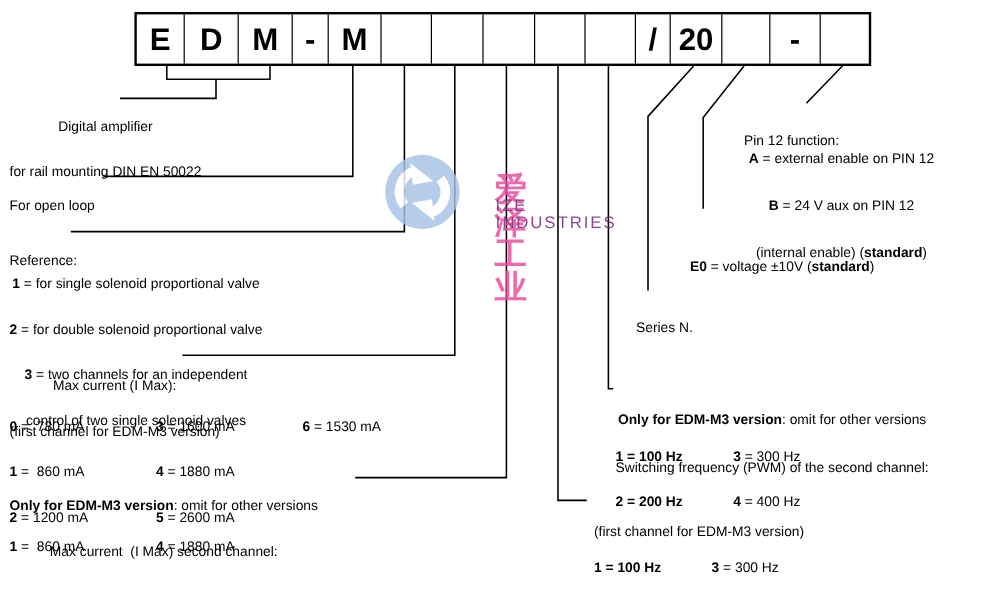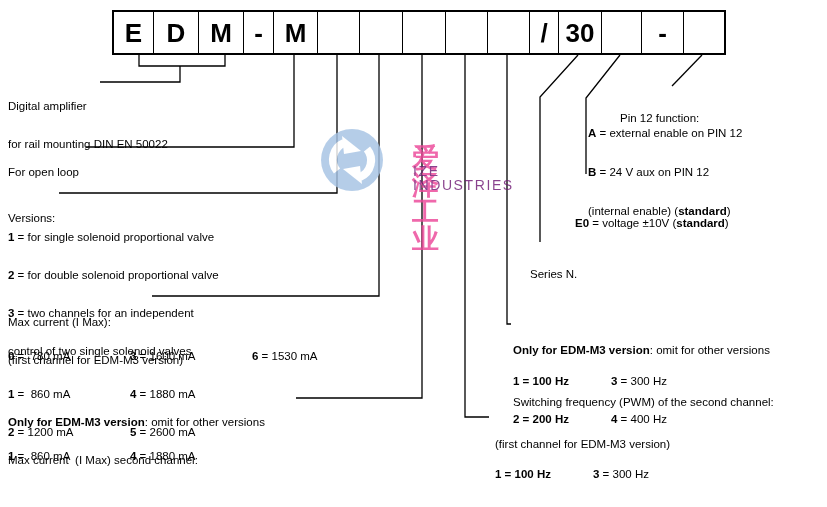--- a/index.html
+++ b/index.html
@@ -12,21 +12,21 @@
     border:2px solid #000;box-sizing:border-box;background:#fff;
   }
   .cell{
     border-right:1.5px solid #000;box-sizing:border-box;height:100%;
     display:flex;align-items:center;justify-content:center;
     font-weight:bold;font-size:26px;line-height:1;
   }
   .cell:last-child{border-right:none;}
   svg.lines{position:absolute;left:0;top:0;}
   .ann{position:absolute;white-space:pre;}
-  .ann div{line-height:14px;}
+  .ann div{line-height:14px;text-align:center;}
   .lh15 div{line-height:15px;}
   .rows{position:absolute;white-space:pre;}
   .rows .r{line-height:14px;}
   .c{display:inline-block;white-space:pre;}
   .w122{width:122px;}
   .w98{width:98px;font-weight:bold;}
   .watermark{position:absolute;left:0;top:0;opacity:.82;}
   .wm-cjk{
     position:absolute;left:412px;top:145px;font-weight:bold;font-size:27px;
     color:#ec4899;letter-spacing:3px;line-height:1;
@@ -46,21 +46,21 @@
     <div class="cell" style="width:45px">D</div>
     <div class="cell" style="width:45px">M</div>
     <div class="cell" style="width:30px">-</div>
     <div class="cell" style="width:44px">M</div>
     <div class="cell" style="width:42px"></div>
     <div class="cell" style="width:43px"></div>
     <div class="cell" style="width:43px"></div>
     <div class="cell" style="width:42px"></div>
     <div class="cell" style="width:42px"></div>
     <div class="cell" style="width:29px">/</div>
-    <div class="cell" style="width:43px">30</div>
+    <div class="cell" style="width:43px">20</div>
     <div class="cell" style="width:40px"></div>
     <div class="cell" style="width:42px">-</div>
     <div class="cell" style="width:40px"></div>
   </div>
 
   <svg class="lines" width="827" height="507" viewBox="0 0 827 507">
     <g stroke="#000" stroke-width="1.3" fill="none">
       <path d="M139 55 V66 H225 V55 M180 66 V82 H100"></path>
       <path d="M294 55 V147 H86"></path>
       <path d="M337 55 V193 H59"></path>
@@ -91,21 +91,21 @@
   <div class="ann" style="left:8px;top:75px">
     <div>Digital amplifier</div>
     <div>for rail mounting DIN EN 50022</div>
   </div>
 
   <div class="ann" style="left:8px;top:141px">
     <div>For open loop</div>
   </div>
 
   <div class="ann" style="left:8px;top:187px">
-    <div>Versions:</div>
+    <div>Reference:</div>
   </div>
   <div class="ann" style="left:8px;top:206px">
     <div><b>1</b> = for single solenoid proportional valve</div>
     <div><b>2</b> = for double solenoid proportional valve</div>
     <div><b>3</b> = two channels for an independent</div>
     <div>control of two single solenoid valves</div>
   </div>
 
   <div class="ann" style="left:8px;top:291px">
     <div>Max current (I Max):</div>
@@ -126,37 +126,37 @@
     
   </div>
 
   <div class="ann" style="left:8px;top:486px">
     
   </div>
 
   <div class="ann" style="left:620px;top:87px">
     <div>Pin 12 function:</div>
   </div>
-  <div class="ann lh15" style="left:588px;top:102px">
+  <div class="ann lh15" style="left:624px;top:102px">
     <div><b>A</b> = external enable on PIN 12</div>
     <div><b>B</b> = 24 V aux on PIN 12</div>
     <div>(internal enable) (<b>standard</b>)</div>
   </div>
 
   <div class="ann lh15" style="left:575px;top:192px">
     <div><b>E0</b> = voltage ±10V (<b>standard</b>)</div>
   </div>
 
   <div class="ann" style="left:530px;top:243px">
     <div>Series N.</div>
   </div>
 
   <div class="ann" style="left:513px;top:319px">
     <div><b>Only for EDM-M3 version</b>: omit for other versions</div>
-    <div style="margin-top:14px">Switching frequency (PWM) of the second channel:</div>
+    <div style="margin-top:2px">Switching frequency (PWM) of the second channel:</div>
   </div>
   <div class="rows" style="left:513px;top:350px">
     <div class="r"><span class="c w98"><b>1</b> = 100 Hz</span><span class="c"><b>3</b> = 300 Hz</span></div>
     <div class="r"><span class="c w98"><b>2</b> = 200 Hz</span><span class="c"><b>4</b> = 400 Hz</span></div>
   </div>
 
   <div class="ann" style="left:495px;top:412px">
     <div style="margin-top:1px">(first channel for EDM-M3 version)</div>
   </div>
   <div class="rows" style="left:495px;top:443px">

